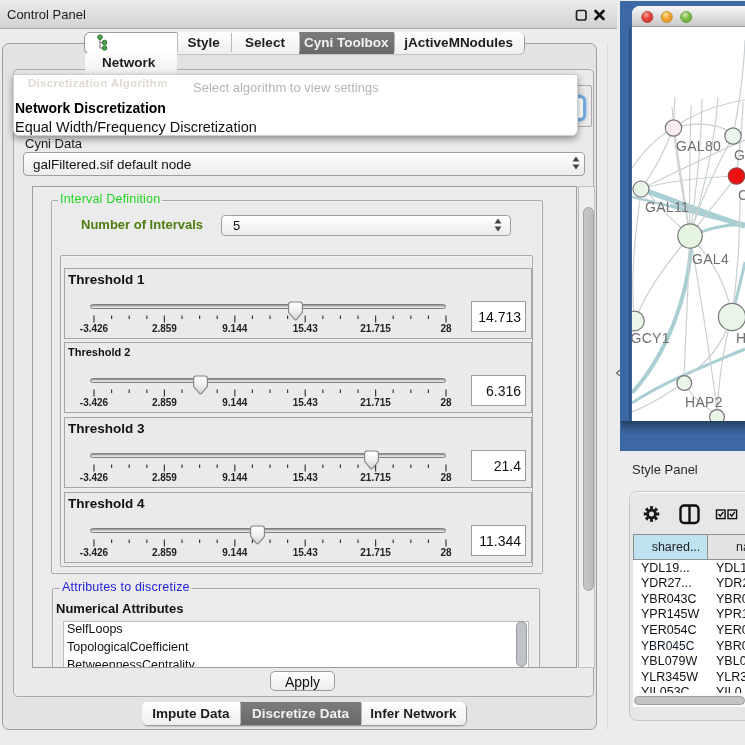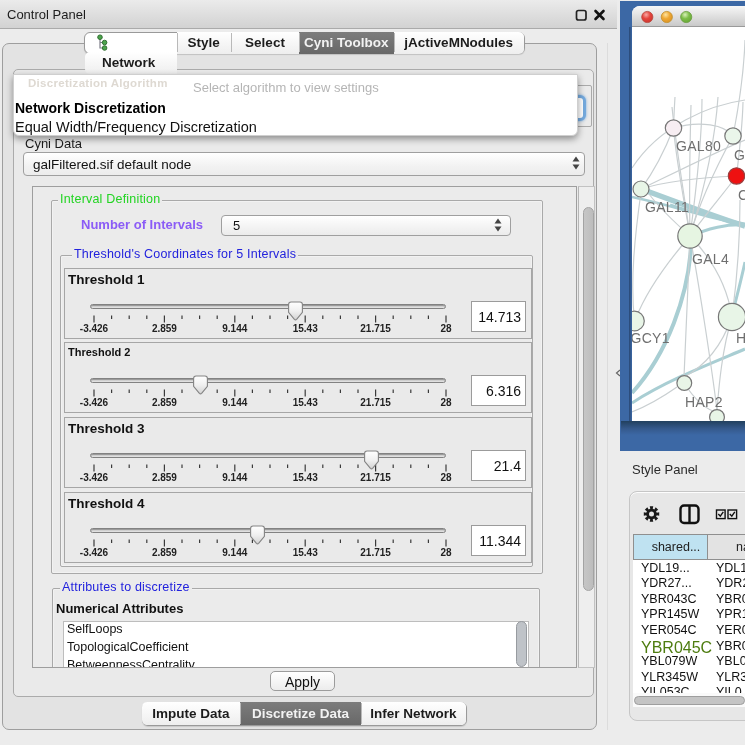--- a/index.html
+++ b/index.html
@@ -47,29 +47,28 @@
 <div class="abs" style="left:23px;top:152px;width:562px;height:23.5px;background:linear-gradient(#ffffff,#f2f2f2 60%,#ececec);border:1px solid #9f9f9f;border-radius:4px;"></div>
 <div class="abs" style="left:33px;top:157px;font-size:13.5px;color:#111;">galFiltered.sif default node</div>
 <svg class="abs" style="left:569px;top:155px;" width="14" height="16" viewBox="0 0 14 16">
  <path d="M7 1.5 L10.5 6.5 L3.5 6.5 Z" fill="#444"></path>
  <path d="M7 14.5 L10.5 9.5 L3.5 9.5 Z" fill="#444"></path>
 </svg>
 <div class="abs" style="left:32px;top:186px;width:545px;height:482px;border:1px solid #9e9e9e;background:#ebebeb;"></div>
 <div class="abs" id="vp" style="left:33px;top:187px;width:543px;height:480px;overflow:hidden;">
     <div class="abs" style="left:18px;top:13px;width:492px;height:374px;border:1px solid #a9a9a9;border-radius:2px;box-shadow:inset 0 0 0 0.5px rgba(255,255,255,0.7);"></div>
     <div class="abs" style="left:25px;top:5px;font-size:12.5px;letter-spacing:0.2px;color:#22d422;background:#ebebeb;padding:0 2px;">Interval Definition</div>
-    <div class="abs b" style="left:39px;top:30px;font-size:13px;color:#8b5cf6;padding-left:9px;">Number of Intervals</div>
+    <div class="abs b" style="left:39px;top:30px;font-size:13px;color:#4d7c0f;padding-left:9px;">Number of Intervals</div>
     <div class="abs" style="left:188px;top:28px;width:290px;height:21px;background:linear-gradient(#ffffff,#f3f3f3 60%,#ebebeb);border:1px solid #9f9f9f;border-radius:4px;"></div>
     <div class="abs" style="left:200px;top:31px;font-size:13px;color:#111;">5</div>
     <svg class="abs" style="left:458px;top:30px;" width="14" height="16" viewBox="0 0 14 16">
  <path d="M7 1.5 L10.5 6.5 L3.5 6.5 Z" fill="#444"></path>
  <path d="M7 14.5 L10.5 9.5 L3.5 9.5 Z" fill="#444"></path>
 </svg>
     <div class="abs" style="left:27px;top:68px;width:473px;height:312px;border:1px solid #a9a9a9;border-radius:2px;box-shadow:inset 0 0 0 0.5px rgba(255,255,255,0.7);"></div>
-    <div class="abs" style="left:39px;top:60px;font-size:12.5px;letter-spacing:0.2px;color:#2222dd;background:#ebebeb;padding:0 2px;">Threshold's Coordinates for 5 Intervals</div>
     <svg width="0" height="0" style="position:absolute">
       <defs>
 <linearGradient id="thg" x1="0" y1="0" x2="0" y2="1">
 <stop offset="0" stop-color="#ffffff"></stop>
           <stop offset="0.5" stop-color="#f0f0f0"></stop>
           <stop offset="1" stop-color="#d2d2d2"></stop>
 </linearGradient>
       </defs>
     </svg>
     <div class="abs" style="left:30.5px;top:81px;width:468px;height:71px;border:1px solid #a6a6a6;background:#eaeaea;"></div>
@@ -346,21 +345,21 @@
 <div class="abs" style="left:641px;top:560.5px;font-size:12.5px;color:#111;white-space:nowrap;">YDL19...</div>
 <div class="abs" style="left:716px;top:560.5px;font-size:12.5px;color:#111;white-space:nowrap;">YDL1</div>
 <div class="abs" style="left:641px;top:576.1px;font-size:12.5px;color:#111;white-space:nowrap;">YDR27...</div>
 <div class="abs" style="left:716px;top:576.1px;font-size:12.5px;color:#111;white-space:nowrap;">YDR2</div>
 <div class="abs" style="left:641px;top:591.7px;font-size:12.5px;color:#111;white-space:nowrap;">YBR043C</div>
 <div class="abs" style="left:716px;top:591.7px;font-size:12.5px;color:#111;white-space:nowrap;">YBR0</div>
 <div class="abs" style="left:641px;top:607.3px;font-size:12.5px;color:#111;white-space:nowrap;">YPR145W</div>
 <div class="abs" style="left:716px;top:607.3px;font-size:12.5px;color:#111;white-space:nowrap;">YPR1</div>
 <div class="abs" style="left:641px;top:622.9px;font-size:12.5px;color:#111;white-space:nowrap;">YER054C</div>
 <div class="abs" style="left:716px;top:622.9px;font-size:12.5px;color:#111;white-space:nowrap;">YER0</div>
-<div class="abs" style="left:641px;top:638.5px;font-size:16px;color:#4d7c0f;white-space:nowrap;">YBR045C</div>
+<div class="abs" style="left:641px;top:638.5px;font-size:12px;color:#0f172a;white-space:nowrap;">YBR045C</div>
 <div class="abs" style="left:716px;top:638.5px;font-size:12.5px;color:#111;white-space:nowrap;">YBR0</div>
 <div class="abs" style="left:641px;top:654.1px;font-size:12.5px;color:#111;white-space:nowrap;">YBL079W</div>
 <div class="abs" style="left:716px;top:654.1px;font-size:12.5px;color:#111;white-space:nowrap;">YBL0</div>
 <div class="abs" style="left:641px;top:669.7px;font-size:12.5px;color:#111;white-space:nowrap;">YLR345W</div>
 <div class="abs" style="left:716px;top:669.7px;font-size:12.5px;color:#111;white-space:nowrap;">YLR3</div>
 <div class="abs" style="left:641px;top:685.3px;font-size:12.5px;color:#111;white-space:nowrap;">YIL053C</div>
 <div class="abs" style="left:716px;top:685.3px;font-size:12.5px;color:#111;white-space:nowrap;">YIL0</div>
 <div class="abs" style="left:633px;top:693px;width:112px;height:14px;background:#fafafa;"></div>
 <div class="abs" style="left:634px;top:695.5px;width:111px;height:9px;background:#c4c4c4;border:1px solid #9e9e9e;border-radius:5px;"></div>
 </body></html>

